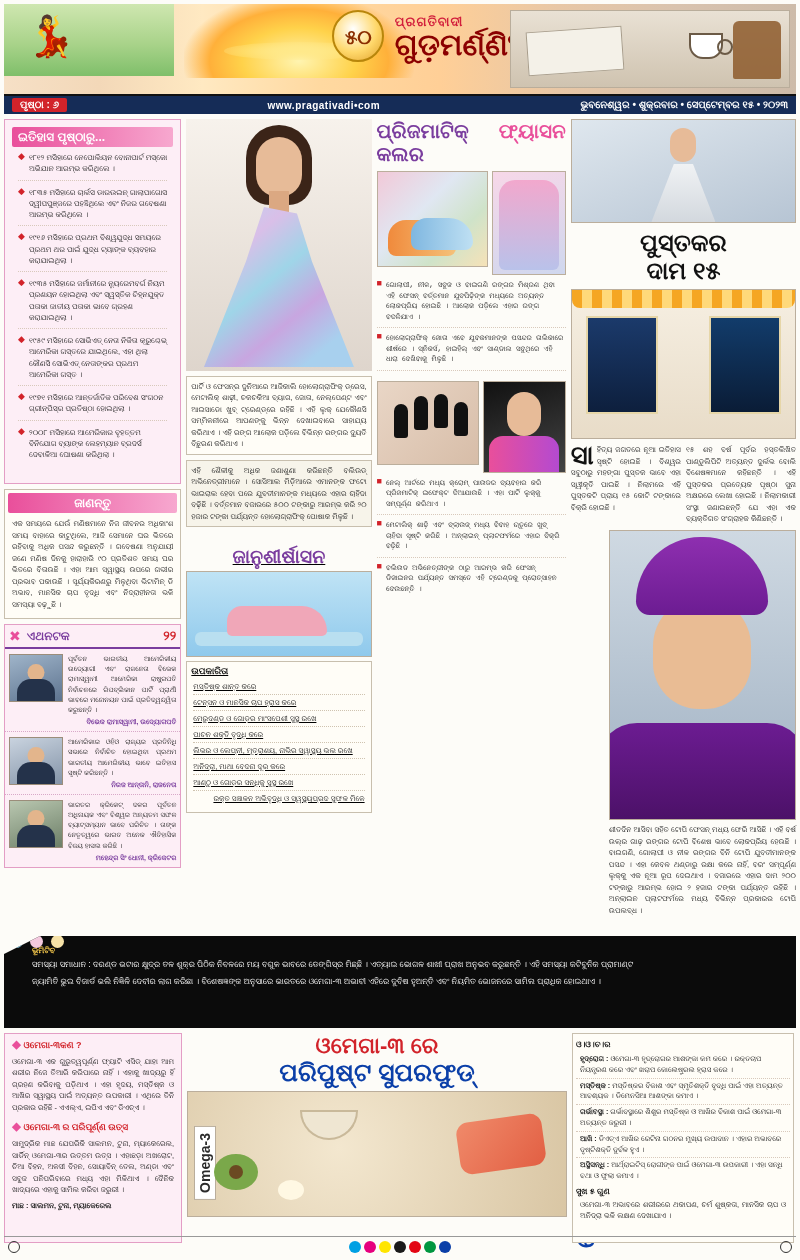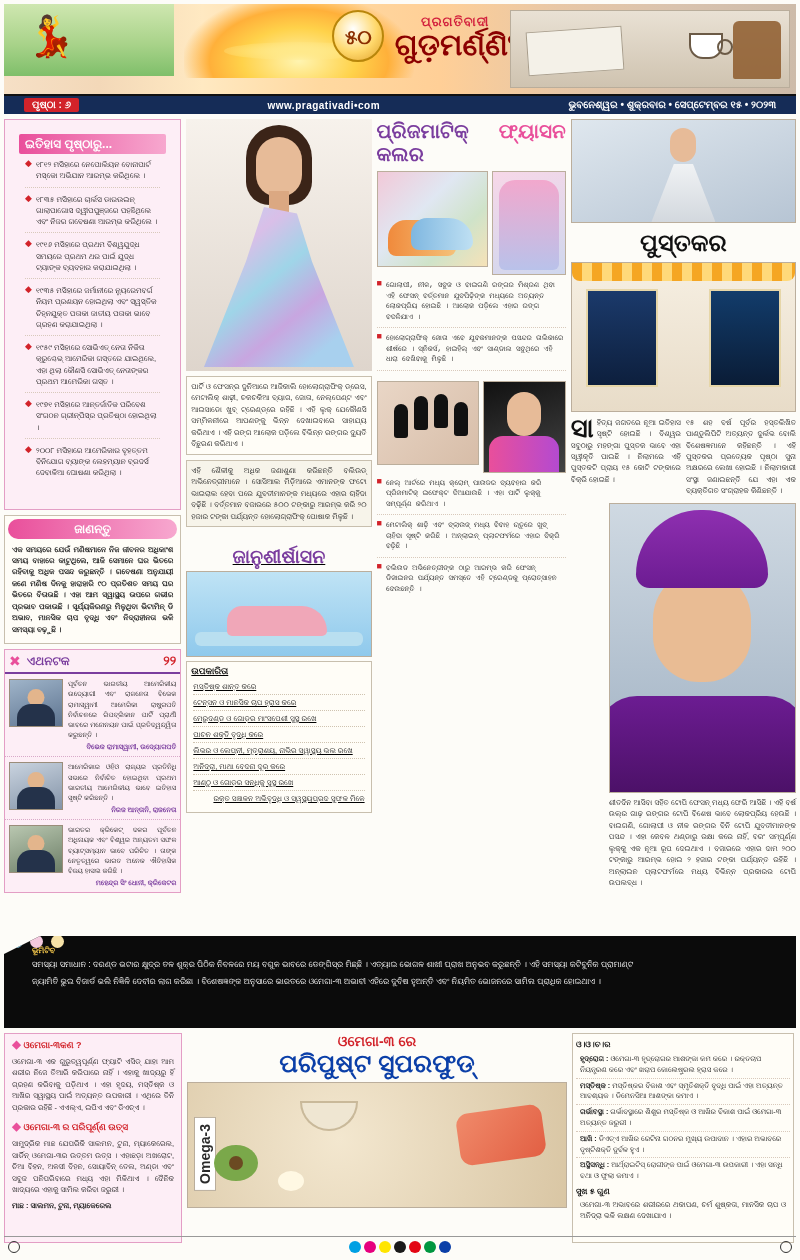--- a/index.html
+++ b/index.html
@@ -45,21 +45,21 @@
   .mh-title {
     position:absolute; left:300px; top:6px; text-align:center; width:240px;
   }
   .mh-badge {
     display:inline-block; width:52px; height:52px; border-radius:50%;
     background: radial-gradient(circle at 40% 35%, #ffffff, #ffd86b 55%, #e0a02a);
     border:2px solid #b8860b; color:#8b2e00; font-size:20px; font-weight:bold;
     line-height:50px; vertical-align:middle;
   }
   .mh-name {
-    display:inline-block; vertical-align:middle; margin-left:6px; text-align:center;
+    display:inline-block; vertical-align:middle; margin-left:6px; text-align:left;
   }
   .mh-name .t1 { font-size:13px; color:#d21f3c; font-weight:bold; letter-spacing:1px;}
   .mh-name .t2 { font-size:30px; color:#8b0000; font-weight:bold; line-height:30px; }
   .mh-photo {
     position:absolute; right:6px; top:6px; width:280px; height:78px;
     background: linear-gradient(180deg,#e9e1d4,#cfc3b0);
     border:1px solid #b9ad9b;
   }
   .mh-photo .cup {
     position:absolute; right:66px; top:22px; width:34px; height:26px;
@@ -72,21 +72,21 @@
   .mh-photo .paper{
     position:absolute; left:16px; top:18px; width:96px; height:44px;
     background:#f4f1e8; border:1px solid #a79c8a; transform:rotate(-4deg);
   }
   .mh-photo .chair{
     position:absolute; right:8px; top:10px; width:48px; height:58px;
     background:#8d5a2b; border-radius:6px 6px 2px 2px; opacity:.85;
   }
   .mh-bar {
     height:18px; background:#152c57; color:#fff; display:flex; align-items:center;
-    font-size:10px; padding:0 20px; justify-content:space-between;
+    font-size:10px; padding:0 8px; justify-content:space-between;
   }
   .mh-bar .left { background:#d2232a; padding:1px 8px; border-radius:2px; font-weight:bold;}
   .mh-bar .web { font-weight:bold; letter-spacing:.5px; }
   .mh-bar .right { font-weight:bold; }
 
   
   .cols {
     display:flex; gap:5px; margin-top:5px; height:812px;
   }
   .col { position:relative; }
@@ -315,21 +315,21 @@
   .dots { position:absolute; left:6px; top:-2px; }
   .dot-c { width:13px; height:13px; border-radius:50%; display:inline-block; margin-right:3px; }
 
   
   .bottom { display:flex; gap:5px; margin-top:5px; height:210px; }
   .b1 { width:178px; }
   .b2 { width:380px; position:relative; }
   .b3 { width:222px; }
 
   .omega-title { text-align:center; }
-  .omega-title .t1 { font-size:14px; font-weight:bold; color:#d2232a; }
+  .omega-title .t1 { font-size:22px; font-weight:bold; color:#d2232a; }
   .omega-title .t2 { font-size:25px; font-weight:bold; color:#0b3fa8; line-height:1.1;}
   .food-img {
     height:126px; margin-top:4px; border:1px solid #bbae9c; position:relative; overflow:hidden;
     background:radial-gradient(circle at 40% 45%, #f3e7cf, #d9c6a4);
   }
   .food-img .salmon {
     position:absolute; right:22px; top:26px; width:86px; height:52px;
     background:linear-gradient(135deg,#f08a6a,#e25f43); border-radius:12px;
     transform:rotate(-8deg);
   }
@@ -398,21 +398,21 @@
   <div class="mh-bar">
     <span class="left">ପୃଷ୍ଠା : ୬</span>
     <span class="web">www.pragativadi•com</span>
     <span class="right">ଭୁବନେଶ୍ୱର • ଶୁକ୍ରବାର • ସେପ୍ଟେମ୍ବର ୧୫ • ୨୦୨୩</span>
   </div>
 
   <div class="cols">
 
     <div class="col c1">
 
-      <div class="pinkbox" style="padding:14px;">
+      <div class="pinkbox" style="padding:7px;">
         <div class="hdr-pink">ଇତିହାସ ପୃଷ୍ଠାରୁ...</div>
         <div class="bullets">
           <div class="bullet">
               <span class="dot">◆</span>
               <span>୧୮୧୨ ମସିହାରେ ନେପୋଲିୟନ ବୋନାପାର୍ଟ ମସ୍କୋ ଅଭିଯାନ ଆରମ୍ଭ କରିଥିଲେ ।</span>
             </div>
           <div class="bullet">
               <span class="dot">◆</span>
               <span>୧୮୩୫ ମସିହାରେ ଚାର୍ଲସ ଡାରଉଇନ୍ ଗାଲାପାଗୋସ ଦ୍ୱୀପପୁଞ୍ଜରେ ପହଞ୍ଚିଥିଲେ ଏବଂ ନିଜର ଗବେଷଣା ଆରମ୍ଭ କରିଥିଲେ ।</span>
             </div>
@@ -433,22 +433,22 @@
               <span>୧୯୭୧ ମସିହାରେ ଆନ୍ତର୍ଜାତିକ ପରିବେଶ ସଂଗଠନ ଗ୍ରୀନ୍‌ପିସ୍‌ର ପ୍ରତିଷ୍ଠା ହୋଇଥିଲା ।</span>
             </div>
           <div class="bullet" style="border:none;">
               <span class="dot">◆</span>
               <span>୨୦୦୮ ମସିହାରେ ଆମେରିକାର ବୃହତ୍ତମ ବିନିଯୋଗ ବ୍ୟାଙ୍କ ଲେହମ୍ୟାନ ବ୍ରଦର୍ସ ଦେବାଳିଆ ଘୋଷଣା କରିଥିଲା ।</span>
             </div>
         </div>
       </div>
 
       <div class="box" style="margin-top:5px;padding:3px;">
-        <div class="hdr-pink" style="text-align:center;border-radius:10px;">ଜାଣନ୍ତୁ</div>
-        <div class="bodytext" style="padding:5px 4px;font-weight:bold;">ଏକ ସମୟରେ ଯେଉଁ ମଣିଷମାନେ ନିଜ ଜୀବନର ଅଧିକାଂଶ ସମୟ ବାହାରେ କାଟୁଥିଲେ, ଆଜି ସେମାନେ ଘର ଭିତରେ ରହିବାକୁ ଅଧିକ ପସନ୍ଦ କରୁଛନ୍ତି । ଗବେଷଣା ଅନୁଯାୟୀ ଜଣେ ମଣିଷ ଦିନକୁ ହାରାହାରି ୯୦ ପ୍ରତିଶତ ସମୟ ଘର ଭିତରେ ବିତାଉଛି । ଏହା ଆମ ସ୍ୱାସ୍ଥ୍ୟ ଉପରେ ଗଭୀର ପ୍ରଭାବ ପକାଉଛି । ସୂର୍ଯ୍ୟକିରଣରୁ ମିଳୁଥିବା ଭିଟାମିନ୍ ଡି ଅଭାବ, ମାନସିକ ଚାପ ବୃଦ୍ଧି ଏବଂ ନିଦ୍ରାହୀନତା ଭଳି ସମସ୍ୟା ବଢ଼ୁଛି ।</div>
+        <div class="hdr-pink" style="text-align:center;">ଜାଣନ୍ତୁ</div>
+        <div class="bodytext" style="padding:5px 4px;">ଏକ ସମୟରେ ଯେଉଁ ମଣିଷମାନେ ନିଜ ଜୀବନର ଅଧିକାଂଶ ସମୟ ବାହାରେ କାଟୁଥିଲେ, ଆଜି ସେମାନେ ଘର ଭିତରେ ରହିବାକୁ ଅଧିକ ପସନ୍ଦ କରୁଛନ୍ତି । ଗବେଷଣା ଅନୁଯାୟୀ ଜଣେ ମଣିଷ ଦିନକୁ ହାରାହାରି ୯୦ ପ୍ରତିଶତ ସମୟ ଘର ଭିତରେ ବିତାଉଛି । ଏହା ଆମ ସ୍ୱାସ୍ଥ୍ୟ ଉପରେ ଗଭୀର ପ୍ରଭାବ ପକାଉଛି । ସୂର୍ଯ୍ୟକିରଣରୁ ମିଳୁଥିବା ଭିଟାମିନ୍ ଡି ଅଭାବ, ମାନସିକ ଚାପ ବୃଦ୍ଧି ଏବଂ ନିଦ୍ରାହୀନତା ଭଳି ସମସ୍ୟା ବଢ଼ୁଛି ।</div>
       </div>
 
       <div class="pinkbox" style="margin-top:5px;">
         <div class="astro-title">
           <span class="star">✖</span>
           <span class="tx">ଏଥନଟକ</span>
           <span class="num">୨୨</span>
         </div>
 
         <div class="person">
@@ -590,20 +590,21 @@
     </div>
 
     <div class="col c4">
       <div class="img-model2">
         <div class="f"></div>
         <div class="d"></div>
       </div>
 
       <div class="book-title" style="margin-top:6px;">
         <div class="l">ପୁସ୍ତକର</div>
+        <div class="l">ଦାମ ୧୫</div>
       </div>
 
       <div class="books-img" style="margin-top:5px;">
         <div class="g"></div>
         <div class="b1"></div>
         <div class="b2"></div>
       </div>
 
       <div style="display:flex;gap:5px;margin-top:5px;">
         <div style="width:50%;">

